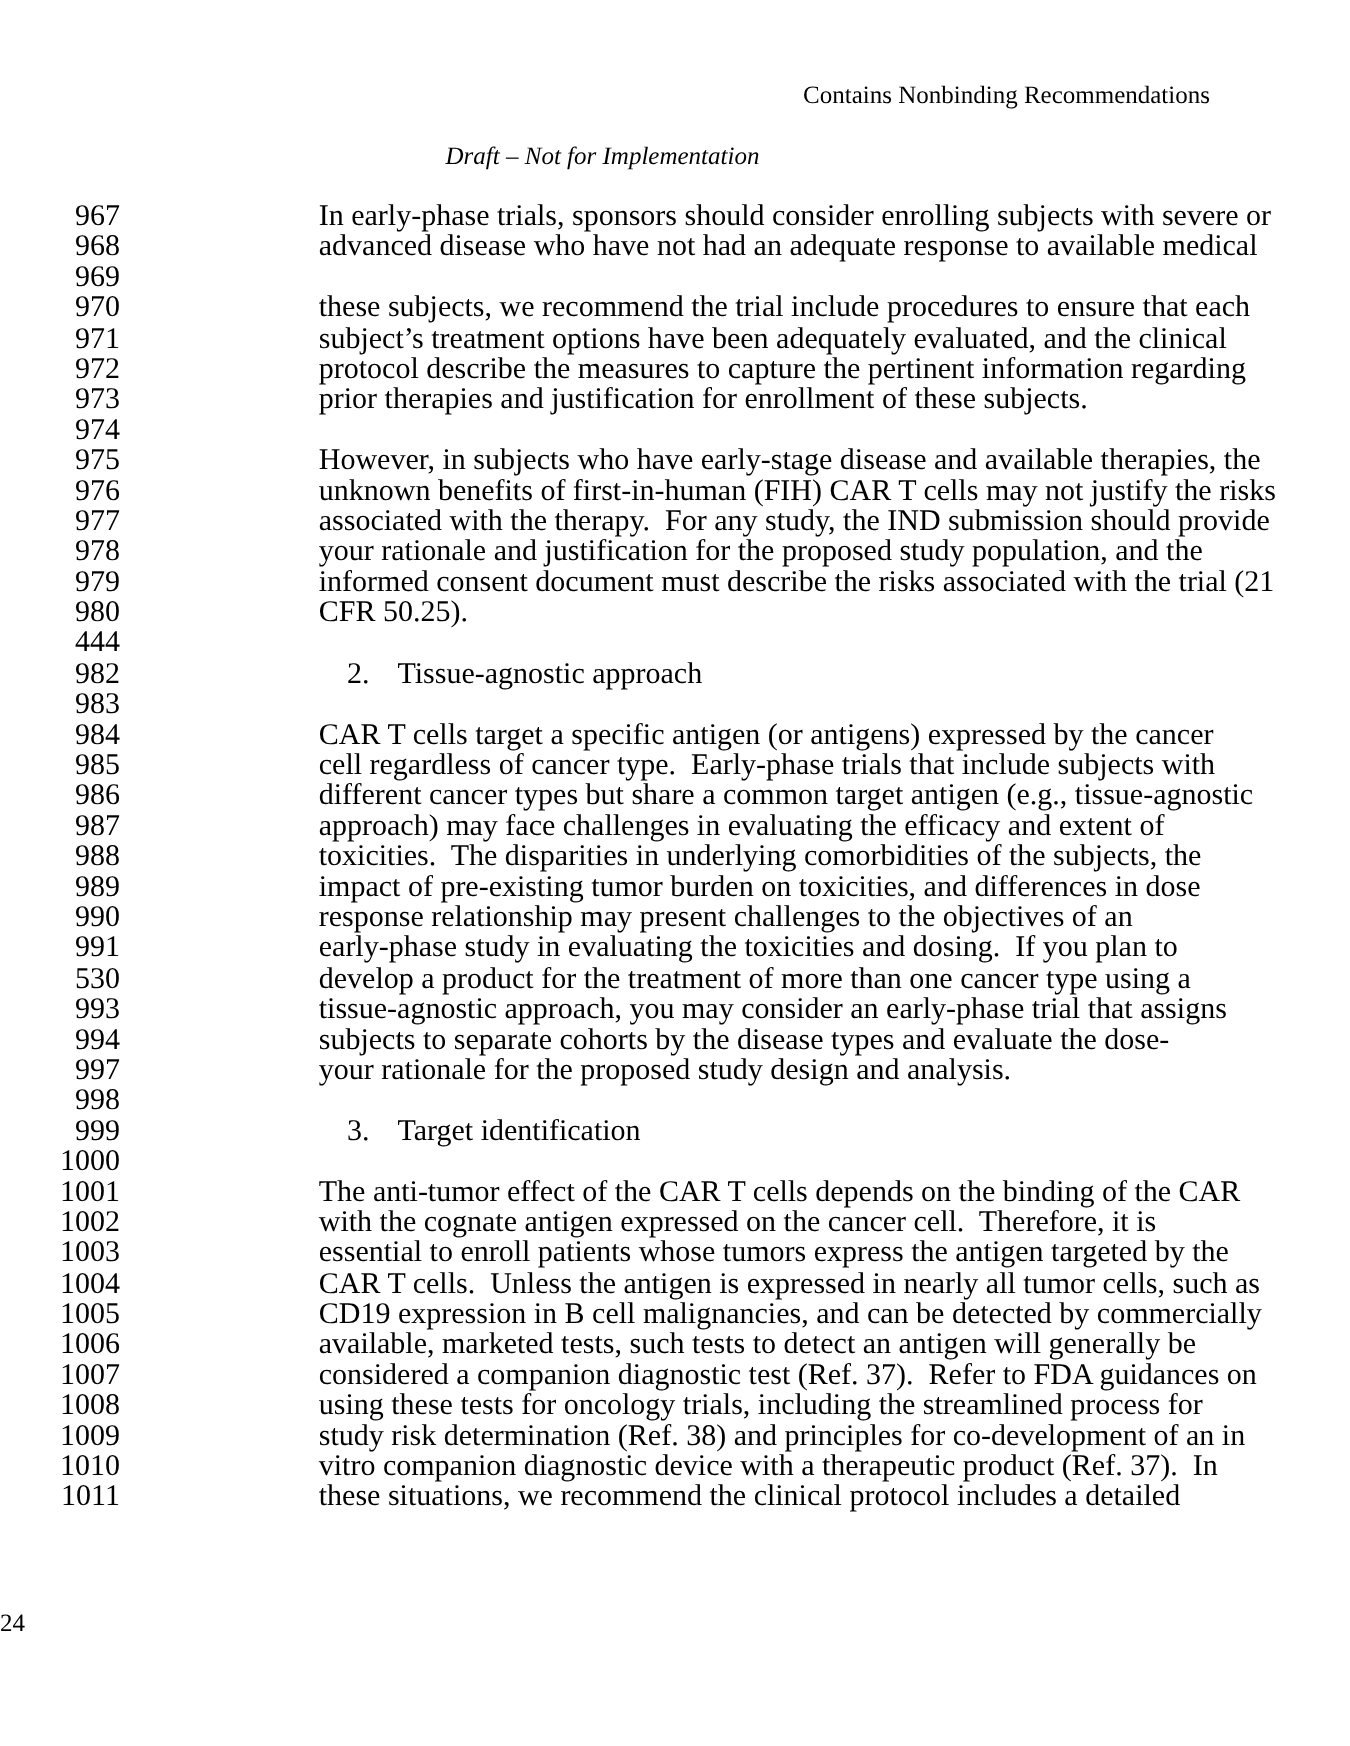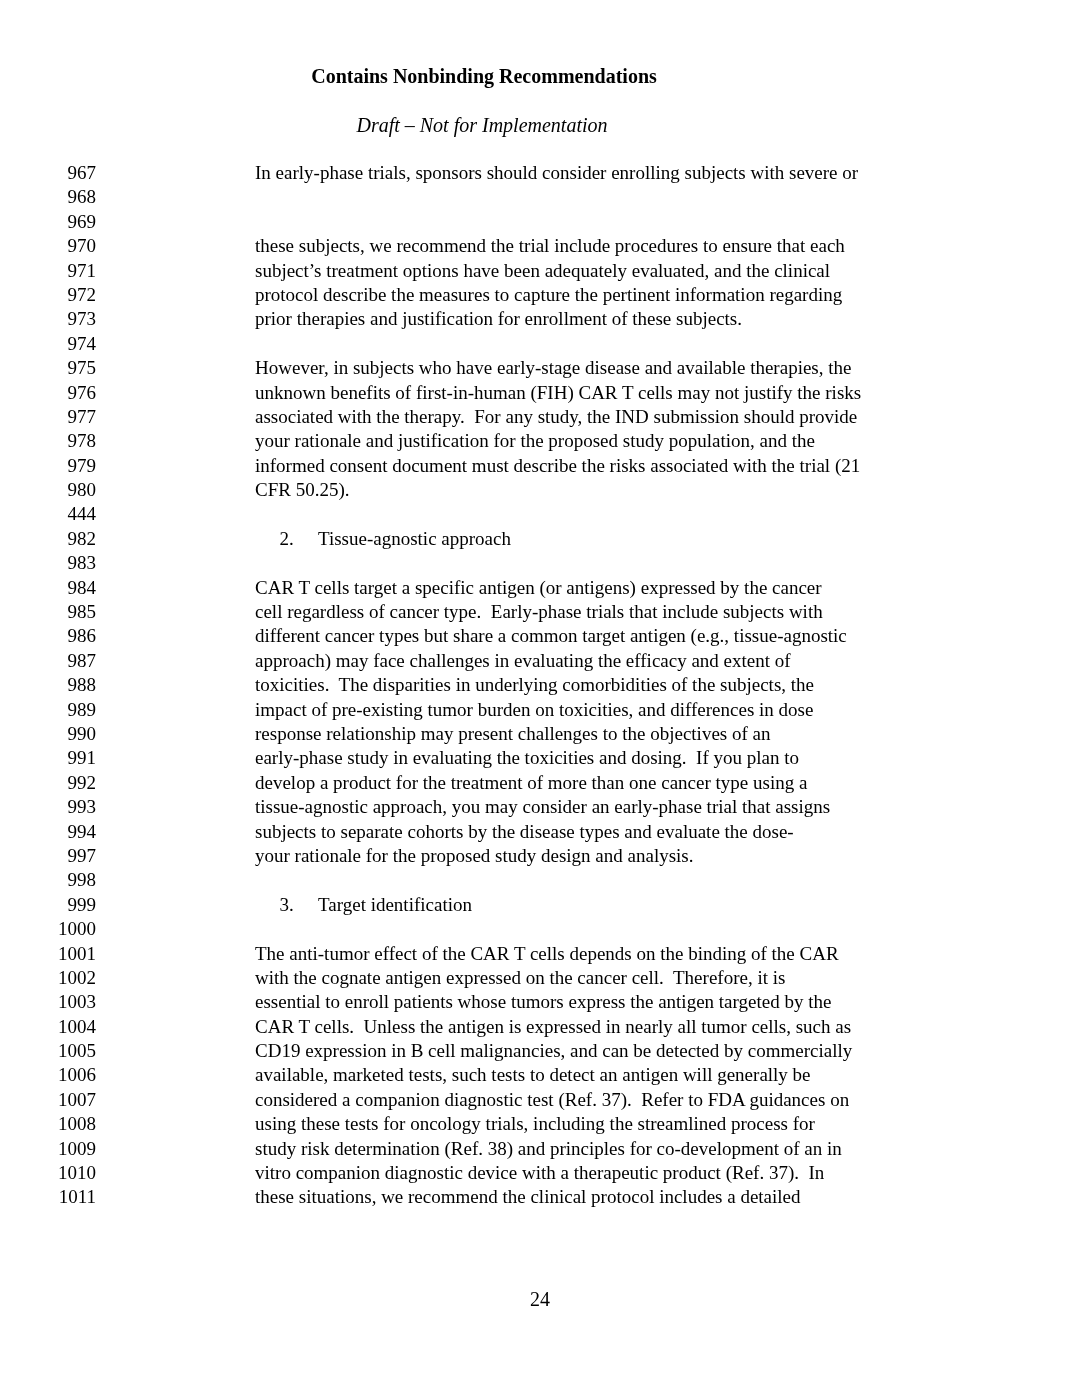--- a/index.html
+++ b/index.html
@@ -3,54 +3,54 @@
 <meta charset="utf-8">
 <style>
   html, body { margin: 0; padding: 0; background: #ffffff; }
   body {
     width: 1080px; height: 1397px; position: relative; overflow: hidden;
     font-family: "Liberation Serif", "DejaVu Serif", serif;
     color: #000000;
   }
   .header-title {
     position: absolute; top: 63px; left: 0; width: 968px;
-    text-align: center; font-weight: bold; font-size: 20px; line-height: 26px;
+    text-align: right; font-weight: normal; font-size: 20px; line-height: 26px;
   }
   .header-sub {
     position: absolute; top: 112px; left: 0; width: 964px;
     text-align: center; font-style: italic; font-size: 20px; line-height: 26px;
   }
   .lines {
     position: absolute; top: 161px; left: 0; width: 1080px;
   }
   .line {
-    position: relative; height: 24.4px; font-size: 19px; line-height: 24.4px;
+    position: relative; height: 24.4px; font-size: 24px; line-height: 24.4px;
     white-space: pre;
   }
   .ln {
     position: absolute; right: 984px; top: 0; text-align: right;
   }
   .txt {
     position: absolute; left: 255px; top: 0; text-align: center;
   }
   .heading-num { display: inline-block; width: 63px; }
   .page-number {
     position: absolute; top: 1287px; left: 0; width: 1080px;
-    text-align: center; font-size: 20px; line-height: 24px;
+    font-size: 20px; line-height: 24px;
   }
 </style>
 </head>
 <body>
 
 <div class="header-title">Contains Nonbinding Recommendations</div>
 <div class="header-sub">Draft – Not for Implementation</div>
 
 <div class="lines" id="lines">
     <div class="line"><span class="ln">967</span><span class="txt">In early-phase trials, sponsors should consider enrolling subjects with severe or</span></div>
-    <div class="line"><span class="ln">968</span></div>
+    <div class="line"><span class="ln">968</span><span class="txt">advanced disease who have not had an adequate response to available medical</span></div>
     <div class="line"><span class="ln">969</span></div>
     <div class="line"><span class="ln">970</span><span class="txt">these subjects, we recommend the trial include procedures to ensure that each</span></div>
     <div class="line"><span class="ln">971</span><span class="txt">subject’s treatment options have been adequately evaluated, and the clinical</span></div>
     <div class="line"><span class="ln">972</span><span class="txt">protocol describe the measures to capture the pertinent information regarding</span></div>
     <div class="line"><span class="ln">973</span><span class="txt">prior therapies and justification for enrollment of these subjects.</span></div>
     <div class="line"><span class="ln">974</span><span class="txt"></span></div>
     <div class="line"><span class="ln">975</span><span class="txt">However, in subjects who have early-stage disease and available therapies, the</span></div>
     <div class="line"><span class="ln">976</span><span class="txt">unknown benefits of first-in-human (FIH) CAR T cells may not justify the risks</span></div>
     <div class="line"><span class="ln">977</span><span class="txt">associated with the therapy.  For any study, the IND submission should provide</span></div>
     <div class="line"><span class="ln">978</span><span class="txt">your rationale and justification for the proposed study population, and the</span></div>
@@ -60,21 +60,21 @@
     <div class="line"><span class="ln">982</span><span class="txt"><span class="heading-num">2.</span><span>Tissue-agnostic approach</span></span></div>
     <div class="line"><span class="ln">983</span><span class="txt"></span></div>
     <div class="line"><span class="ln">984</span><span class="txt">CAR T cells target a specific antigen (or antigens) expressed by the cancer</span></div>
     <div class="line"><span class="ln">985</span><span class="txt">cell regardless of cancer type.  Early-phase trials that include subjects with</span></div>
     <div class="line"><span class="ln">986</span><span class="txt">different cancer types but share a common target antigen (e.g., tissue-agnostic</span></div>
     <div class="line"><span class="ln">987</span><span class="txt">approach) may face challenges in evaluating the efficacy and extent of</span></div>
     <div class="line"><span class="ln">988</span><span class="txt">toxicities.  The disparities in underlying comorbidities of the subjects, the</span></div>
     <div class="line"><span class="ln">989</span><span class="txt">impact of pre-existing tumor burden on toxicities, and differences in dose</span></div>
     <div class="line"><span class="ln">990</span><span class="txt">response relationship may present challenges to the objectives of an</span></div>
     <div class="line"><span class="ln">991</span><span class="txt">early-phase study in evaluating the toxicities and dosing.  If you plan to</span></div>
-    <div class="line"><span class="ln">992</span><span class="txt">develop a product for the treatment of more than one cancer type using a</span></div>
+    <div class="line"><span class="ln">530</span><span class="txt">develop a product for the treatment of more than one cancer type using a</span></div>
     <div class="line"><span class="ln">993</span><span class="txt">tissue-agnostic approach, you may consider an early-phase trial that assigns</span></div>
     <div class="line"><span class="ln">994</span><span class="txt">subjects to separate cohorts by the disease types and evaluate the dose-</span></div>
     <div class="line"><span class="ln">997</span><span class="txt">your rationale for the proposed study design and analysis.</span></div>
     <div class="line"><span class="ln">998</span><span class="txt"></span></div>
     <div class="line"><span class="ln">999</span><span class="txt"><span class="heading-num">3.</span><span>Target identification</span></span></div>
     <div class="line"><span class="ln">1000</span><span class="txt"></span></div>
     <div class="line"><span class="ln">1001</span><span class="txt">The anti-tumor effect of the CAR T cells depends on the binding of the CAR</span></div>
     <div class="line"><span class="ln">1002</span><span class="txt">with the cognate antigen expressed on the cancer cell.  Therefore, it is</span></div>
     <div class="line"><span class="ln">1003</span><span class="txt">essential to enroll patients whose tumors express the antigen targeted by the</span></div>
     <div class="line"><span class="ln">1004</span><span class="txt">CAR T cells.  Unless the antigen is expressed in nearly all tumor cells, such as</span></div>

